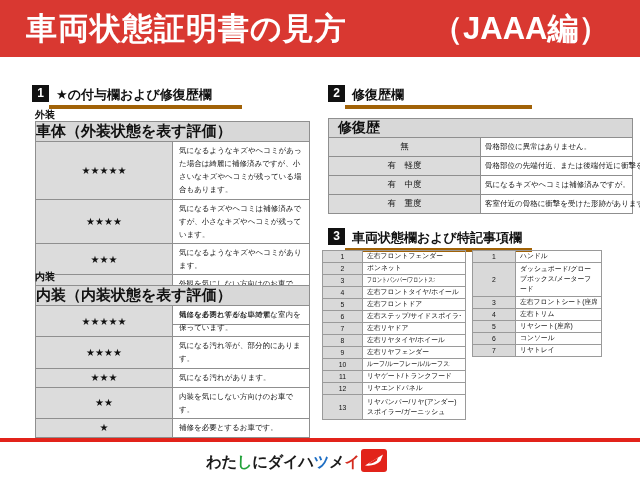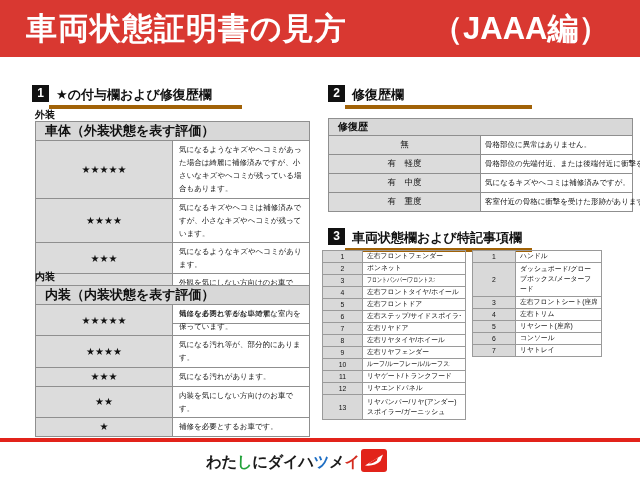--- a/index.html
+++ b/index.html
@@ -25,30 +25,30 @@
   
   .mini-label { position:absolute; font-size:10px; font-weight:bold; }
   .lbl-ext { left:35px; top:108px; }
   .lbl-int { left:35px; top:270px; }
   
   table { border-collapse:collapse; table-layout:fixed; }
   .rate-table { position:absolute; width:275px; }
   .rate-table td { border:1px solid #8f8f8f; vertical-align:middle; }
   .t-ext { left:35px; top:121px; }
   .t-int { left:35px; top:285px; }
-  .hdr-cell { background:#d8d8d8; font-size:13px; font-weight:bold; height:17px; padding-left:9px; }
+  .hdr-cell { background:#d8d8d8; font-size:15px; font-weight:bold; height:17px; }
   .star-cell { width:80px; background:#dcdcdc; text-align:center; font-size:10px; color:#111; }
   .desc-cell { font-size:7.5px; padding:2px 6px; line-height:1.75; color:#151515; }
   .h2l td { height:32px; }
   .h1l td { height:18px; }
   .h1i td { height:19px; }
   
   .rep-table { position:absolute; left:328px; top:118px; width:305px; }
   .rep-table td { border:1px solid #8f8f8f; vertical-align:middle; }
-  .rep-hdr { background:#d8d8d8; font-size:10px; font-weight:bold; height:17px; padding-left:9px; }
+  .rep-hdr { background:#d8d8d8; font-size:14px; font-weight:bold; height:17px; padding-left:9px; }
   .grade-cell { width:48px; background:#dcdcdc; text-align:center; font-size:8.5px; }
   .rep-desc { font-size:7.5px; padding:0 4px; white-space:nowrap; }
   .rep-table tr.r td { height:19px; }
   
   .parts { position:absolute; }
   .parts td { border:1px solid #9a9a9a; vertical-align:middle; }
   .p-left { left:322px; top:250px; width:144px; }
   .p-right { left:472px; top:250px; width:130px; }
   .p-left .num { width:40px; }
   .p-right .num { width:43px; }

